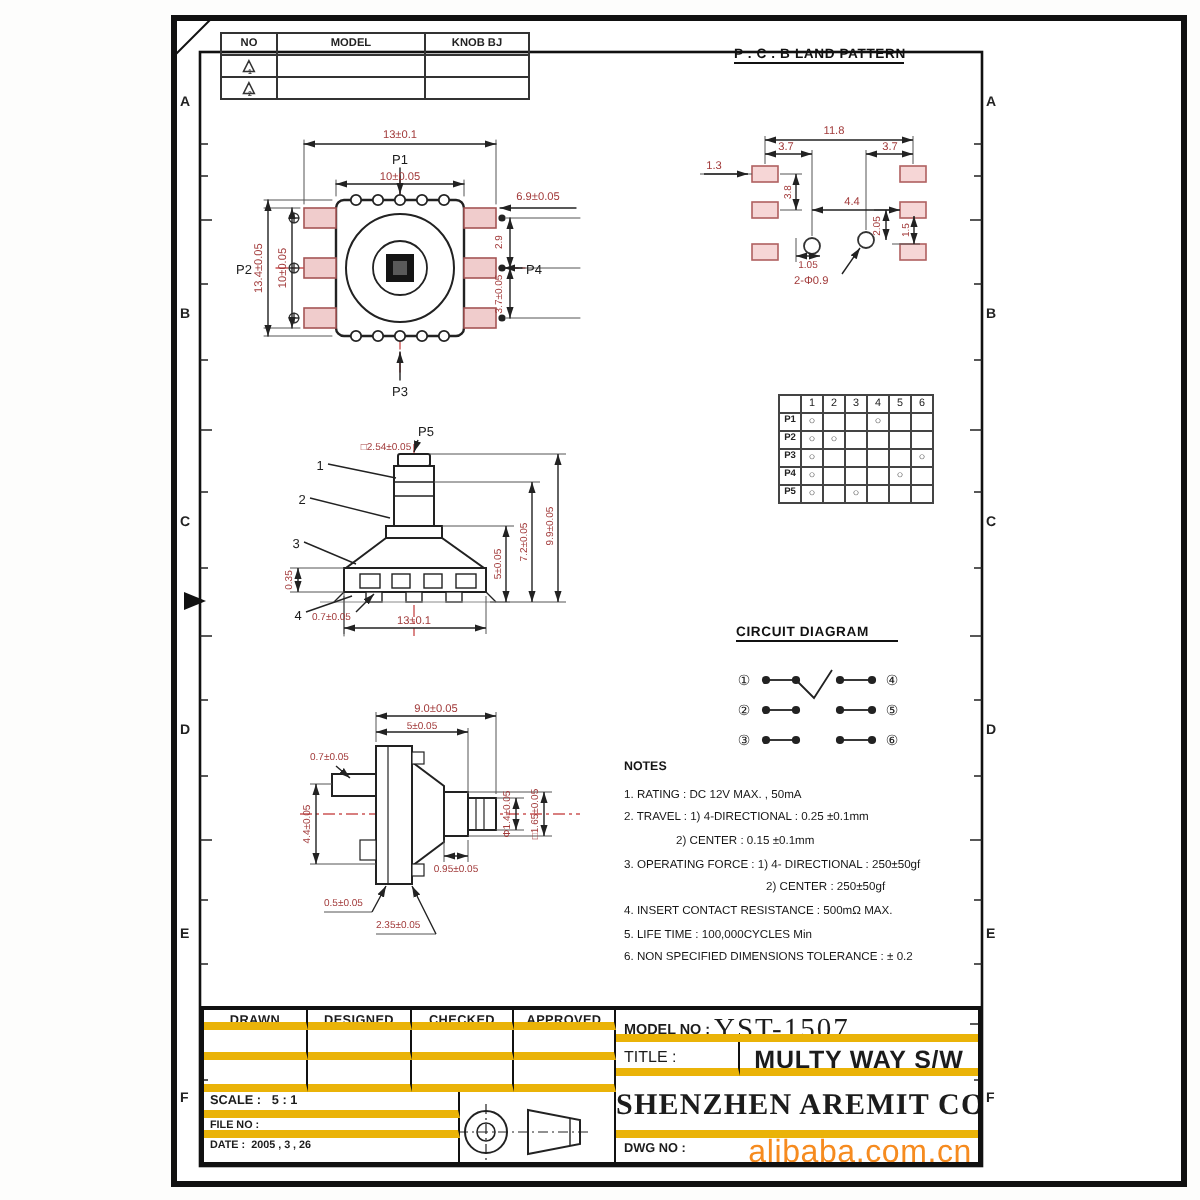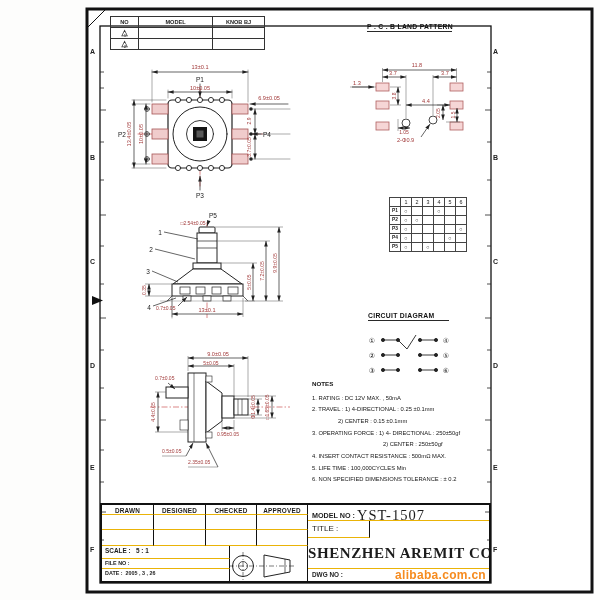--- a/index.html
+++ b/index.html
@@ -26,33 +26,33 @@
   .fgrid td.rowlbl{font-size:4.8px;font-weight:bold;}
   
   .notes{width:180px;font-size:5.8px;line-height:1.05;color:#161616;}
   .notes .nt{font-weight:bold;margin-bottom:7px;font-size:6.2px;}
   .notes .nl{margin-bottom:5.6px;white-space:nowrap;}
   .notes .ind1{margin-left:26px;}
   .notes .ind2{margin-left:71px;}
   
   .tb{position:absolute;left:100px;top:503px;width:391px;height:80px;border:2px solid #111;
       box-sizing:border-box;z-index:3;background:transparent;}
-  .tbc{position:absolute;box-sizing:border-box;border-right:1px solid #111;border-bottom:1px solid #eab308;
+  .tbc{position:absolute;box-sizing:border-box;border-right:1px solid #111;border-bottom:4px solid #eab308;
        overflow:hidden;white-space:nowrap;}
   .hd{font-size:6.4px;font-weight:bold;text-align:center;padding-top:2px;letter-spacing:.2px;}
   .sm{font-size:5.4px;padding:1px 0 0 3px;font-weight:bold;}
   .modelrow{font-size:7.2px;font-weight:bold;padding:2px 0 0 4px;}
   .modelval{font-family:"Liberation Serif",serif;font-size:14.5px;font-weight:normal;
             letter-spacing:1px;vertical-align:-2px;}
   .titlelbl{font-size:8px;font-weight:normal;padding:3px 0 0 4px;}
   .titleval{font-size:12.5px;font-weight:bold;letter-spacing:.4px;padding-top:2px;text-align:center;}
   .company{font-family:"Liberation Serif",serif;font-size:15px;font-weight:bold;letter-spacing:.6px;
            text-align:center;padding-top:7px;}
   .dwgrow{font-size:6.4px;font-weight:bold;padding:2px 0 0 4px;}
-  .wm{position:absolute;right:3px;top:-1px;color:#f68b1f;font-size:12px;font-weight:bold;letter-spacing:.3px;}
+  .wm{position:absolute;right:3px;top:-1px;color:#f68b1f;font-size:16px;font-weight:normal;letter-spacing:.3px;}
   .zl{position:absolute;z-index:3;font-size:7px;font-weight:bold;color:#222;}
 </style>
 </head>
 <body>
 
 <div class="page">
 
 <svg width="600" height="600" viewBox="0 0 600 600" style="position:absolute;left:0;top:0;z-index:1">
   <defs>
     <marker id="ar" markerWidth="9" markerHeight="8" refX="8" refY="4" orient="auto-start-reverse">
@@ -471,20 +471,21 @@
   <div class="tbc sm" style="left:0;top:64px;width:128px;height:12px;border-bottom:none">
     <span>DATE :</span>&nbsp;
     <span>2005 , 3 , 26</span>
   </div>
   <div class="tbc" style="left:128px;top:41px;width:78px;height:35px;border-bottom:none"></div>
   <div class="tbc modelrow" style="left:206px;top:0;width:181px;height:16px;border-right:none">
     <span>MODEL NO :</span>
     <span class="modelval">YST-1507</span>
   </div>
   <div class="tbc titlelbl" style="left:206px;top:16px;width:62px;height:17px">TITLE :</div>
+  <div class="tbc titleval" style="left:268px;top:16px;width:119px;height:17px;border-right:none">MULTY WAY S/W</div>
   <div class="tbc company" style="left:206px;top:33px;width:181px;height:31px;border-right:none">SHENZHEN AREMIT CO. , LTD</div>
   <div class="tbc dwgrow" style="left:206px;top:64px;width:181px;height:12px;border-right:none;border-bottom:none">
     <span>DWG NO :</span>
     <span class="wm">alibaba.com.cn</span>
   </div>
 </div>
 
 <span class="zl" style="left:90px;top:48px">A</span>
 <span class="zl" style="left:90px;top:154px">B</span>
 <span class="zl" style="left:90px;top:258px">C</span>

